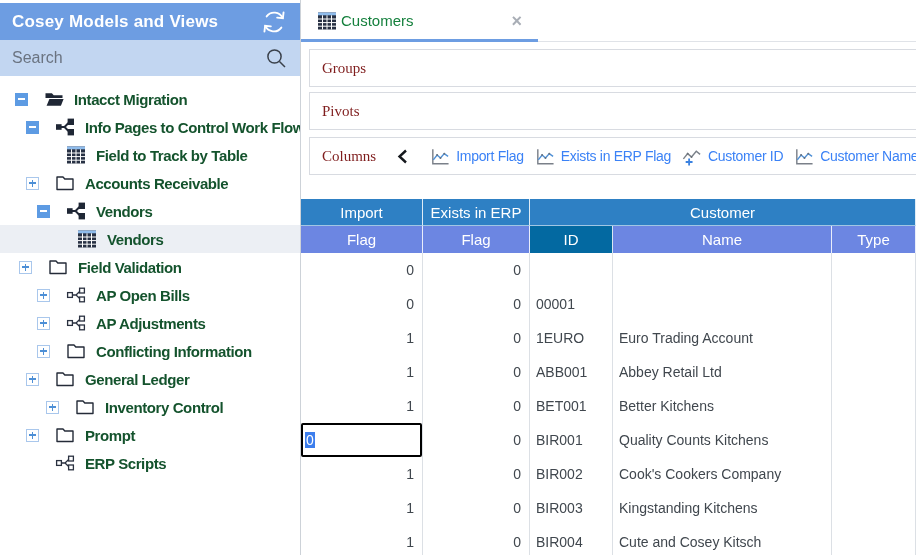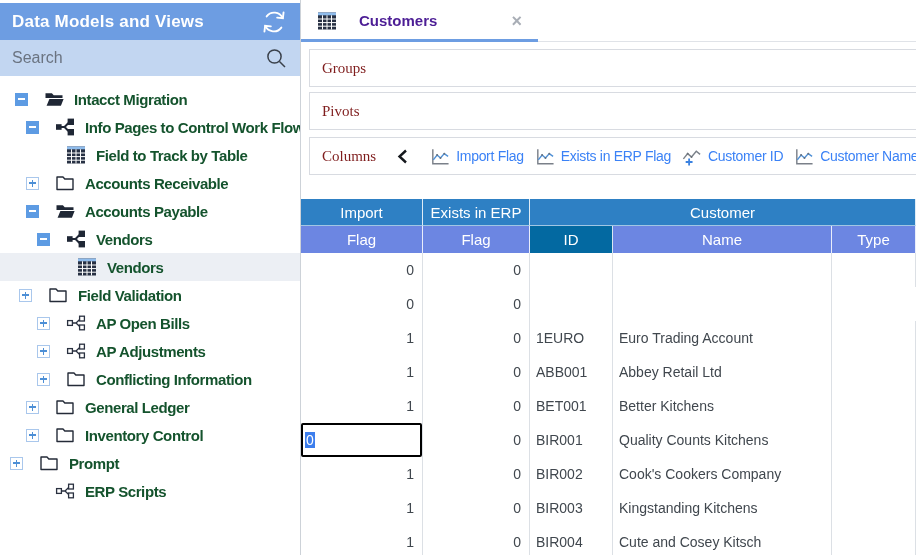--- a/index.html
+++ b/index.html
@@ -30,21 +30,21 @@
   .ticon { width:20px; height:20px; min-width:20px; margin-right:10px; display:inline-flex; }
   .ticon svg { width:20px; height:20px; }
   .tlabel { font-size:15px; font-weight:700; letter-spacing:-0.4px; color:#14532d; }
 
   
   .main { flex:1; display:flex; flex-direction:column; overflow:hidden; }
   .tabbar { height:42px; position:relative; border-bottom:1px solid #E0E3E8; display:flex; flex-shrink:0; }
   .tab { width:237px; display:flex; align-items:center; padding:0 16px; cursor:pointer; }
   .tab-underline { position:absolute; left:0; bottom:-1px; width:237px; height:3px; background:#6D9DE2; }
   .tab-icon { width:20px; height:20px; }
-  .tab-label { margin-left:22px; font-size:15px; font-weight:700; color:#4c1d95; flex:1; }
+  .tab-label { margin-left:4px; font-size:15px; font-weight:400; color:#15803d; flex:1; }
   .tab-close { color:#A9AEB6; font-size:18px; font-weight:700; line-height:1; cursor:pointer; }
 
   .bars { padding:7px 0 0 8px; flex-shrink:0; }
   .bar { height:38px; border:1px solid #D8DBE1; background:#fff; display:flex; align-items:center;
          padding:0 12px; margin-bottom:5px; margin-right:-2px; overflow:hidden; }
   .bar-pivots { margin-bottom:7px; }
   .bar-label { font-size:15px; color:#7f1d1d;font-family:Liberation Serif, serif; }
   .chev { margin-left:21px; display:flex; cursor:pointer; }
   .chips { display:flex; align-items:center; margin-left:21px; gap:10px; }
   .chip { display:flex; align-items:center; gap:6px; cursor:grab; }
@@ -71,21 +71,21 @@
                  border-radius:2px; background:#fff; display:flex; align-items:center; padding-left:2px; }
   .sel { background:#3D7EED; color:#fff; font-size:14px; padding:0 1px; }
 </style>
 </head>
 <body>
 
 <div class="app">
 
   <div class="sidebar">
     <div class="sb-header">
-      <span>Data Models and Views</span>
+      <span>Cosey Models and Views</span>
       <span class="sb-refresh">
         <svg viewBox="0 0 24 24" fill="none" stroke="#fff" stroke-width="1.6" stroke-linecap="round">
           <path d="M19.4 8.6 A8 8 0 0 0 5.7 7.2"></path>
           <path d="M4.6 15.4 A8 8 0 0 0 18.3 16.8"></path>
           <path d="M20.2 3.8 L19.6 8.8 L14.7 8.2"></path>
           <path d="M3.8 20.2 L4.4 15.2 L9.3 15.8"></path>
         </svg>
       </span>
     </div>
     <div class="sb-search">
@@ -136,30 +136,20 @@
         </div>
         <div class="tree-row" style="padding-left: 26px;">
           <span class="exp plus"></span>
           <span class="ticon">
             <svg viewBox="0 0 20 20">
               <path d="M2 16.5 V4 h6 l1.8 2 H18 v10.5 z" fill="#fff" stroke="#242B38" stroke-width="1.4" stroke-linejoin="round"></path>
             </svg>
           </span>
           <span class="tlabel">Accounts Receivable</span>
         </div>
-        <div class="tree-row" style="padding-left: 26px;">
-          <span class="exp minus"></span>
-          <span class="ticon">
-            <svg viewBox="0 0 20 20">
-              <path d="M1.5 4.3 h6.4 l1.8 2 h8.8 v2.6 h-17 z" fill="#1F2735"></path>
-              <path d="M2.6 16.8 L5.4 9.9 H19.6 L16.9 16.8 Z" fill="#1F2735"></path>
-            </svg>
-          </span>
-          <span class="tlabel">Accounts Payable</span>
-        </div>
         <div class="tree-row" style="padding-left: 37px;">
           <span class="exp minus"></span>
           <span class="ticon">
             <svg viewBox="0 0 20 20">
               <path d="M5 10 H9.5 M9.5 10 L14 5.5 M9.5 10 L14 14.5" stroke="#1F2735" stroke-width="2" fill="none"></path>
               <rect x="1" y="7.2" width="5.6" height="5.6" fill="#1F2735"></rect>
               <rect x="12.6" y="1.6" width="6.4" height="6.4" fill="#1F2735"></rect>
               <rect x="12.6" y="12" width="6.4" height="6.4" fill="#1F2735"></rect>
             </svg>
           </span>
@@ -223,30 +213,30 @@
         </div>
         <div class="tree-row" style="padding-left: 26px;">
           <span class="exp plus"></span>
           <span class="ticon">
             <svg viewBox="0 0 20 20">
               <path d="M2 16.5 V4 h6 l1.8 2 H18 v10.5 z" fill="#fff" stroke="#242B38" stroke-width="1.4" stroke-linejoin="round"></path>
             </svg>
           </span>
           <span class="tlabel">General Ledger</span>
         </div>
-        <div class="tree-row" style="padding-left: 26px;">
+        <div class="tree-row" style="padding-left: 38px; margin-left: 8px;">
           <span class="exp plus"></span>
           <span class="ticon">
             <svg viewBox="0 0 20 20">
               <path d="M2 16.5 V4 h6 l1.8 2 H18 v10.5 z" fill="#fff" stroke="#242B38" stroke-width="1.4" stroke-linejoin="round"></path>
             </svg>
           </span>
           <span class="tlabel">Inventory Control</span>
         </div>
-        <div class="tree-row" style="padding-left: 10px; text-align: right;">
+        <div class="tree-row" style="padding-left: 26px; text-align: right;">
           <span class="exp plus"></span>
           <span class="ticon">
             <svg viewBox="0 0 20 20">
               <path d="M2 16.5 V4 h6 l1.8 2 H18 v10.5 z" fill="#fff" stroke="#242B38" stroke-width="1.4" stroke-linejoin="round"></path>
             </svg>
           </span>
           <span class="tlabel">Prompt</span>
         </div>
         <div class="tree-row" style="padding-left: 26px;">
           <span class="exp none"></span>
@@ -364,20 +354,21 @@
           <div class="tr">
             <div class="td num">0</div>
             <div class="td num">0</div>
             <div class="td txt"></div>
             <div class="td txt"></div>
             <div class="td txt"></div>
           </div>
           <div class="tr">
             <div class="td num">0</div>
             <div class="td num">0</div>
+            <div class="td txt">00001</div>
             <div class="td txt"></div>
             <div class="td txt"></div>
           </div>
           <div class="tr">
             <div class="td num">1</div>
             <div class="td num">0</div>
             <div class="td txt">1EURO</div>
             <div class="td txt">Euro Trading Account</div>
             <div class="td txt"></div>
           </div>

